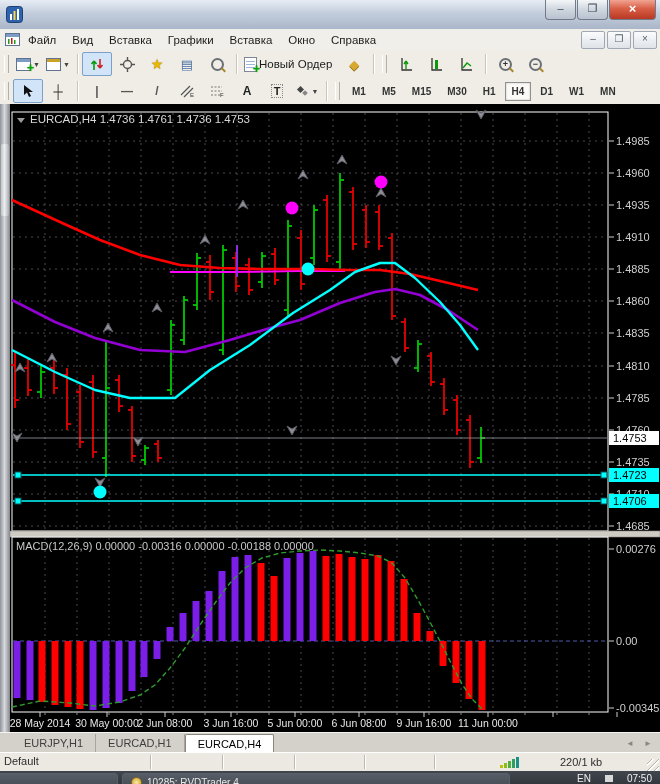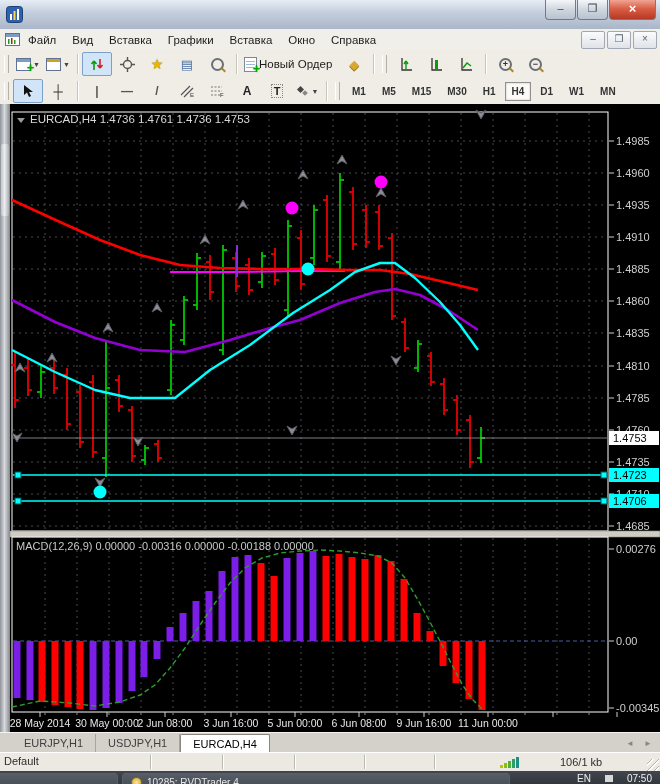--- a/index.html
+++ b/index.html
@@ -595,41 +595,41 @@
       <line x1="515" y1="608" x2="515" y2="611" stroke="#8a8a8a"></line>
       <line x1="547" y1="608" x2="547" y2="611" stroke="#8a8a8a"></line>
       <line x1="579" y1="608" x2="579" y2="611" stroke="#8a8a8a"></line>
     </svg>
 </div>
 
 <div class="abs" id="tabbar">
   <div style="width:12px"></div>
   <div id="tabs" style="display:flex">
       <div class="tab">EURJPY,H1</div>
-      <div class="tab">USDJPY,H1</div>
+      <div class="tab">EURCAD,H1</div>
       <div class="tab active">EURCAD,H4</div>
     </div>
   <div id="tabnav">◄ ►</div>
 </div>
 
 <div class="abs" id="statusbar">
   <div id="profile-cell">Default</div>
   <span class="scell-sep" style="left:150px"></span>
     <span class="scell-sep" style="left:222px"></span>
   <span class="scell-sep" style="left:294px"></span>
     <span class="scell-sep" style="left:364px"></span>
   <span class="scell-sep" style="left:434px"></span>
   <div id="conn-bars">
     <span style="height:3px;background:#b8c400"></span>
       <span style="height:5px;background:#8cbb1e"></span>
     <span style="height:7px;background:#4fae3c"></span>
       <span style="height:9px;background:#2e9e63"></span>
     <span style="height:11px;background:#1f8e85"></span>
   </div>
-  <div id="conn-text">106/1 kb</div>
+  <div id="conn-text">220/1 kb</div>
   <div id="grip-corner"></div>
 </div>
 
 <div class="abs" id="taskbar">
   <div class="taskbtn" style="left:-60px;width:160px">
     
   </div>
   <div class="taskbtn" style="left:122px;width:370px">
     <span class="coin"></span>
     <span>10285: RVDTrader 4</span>

